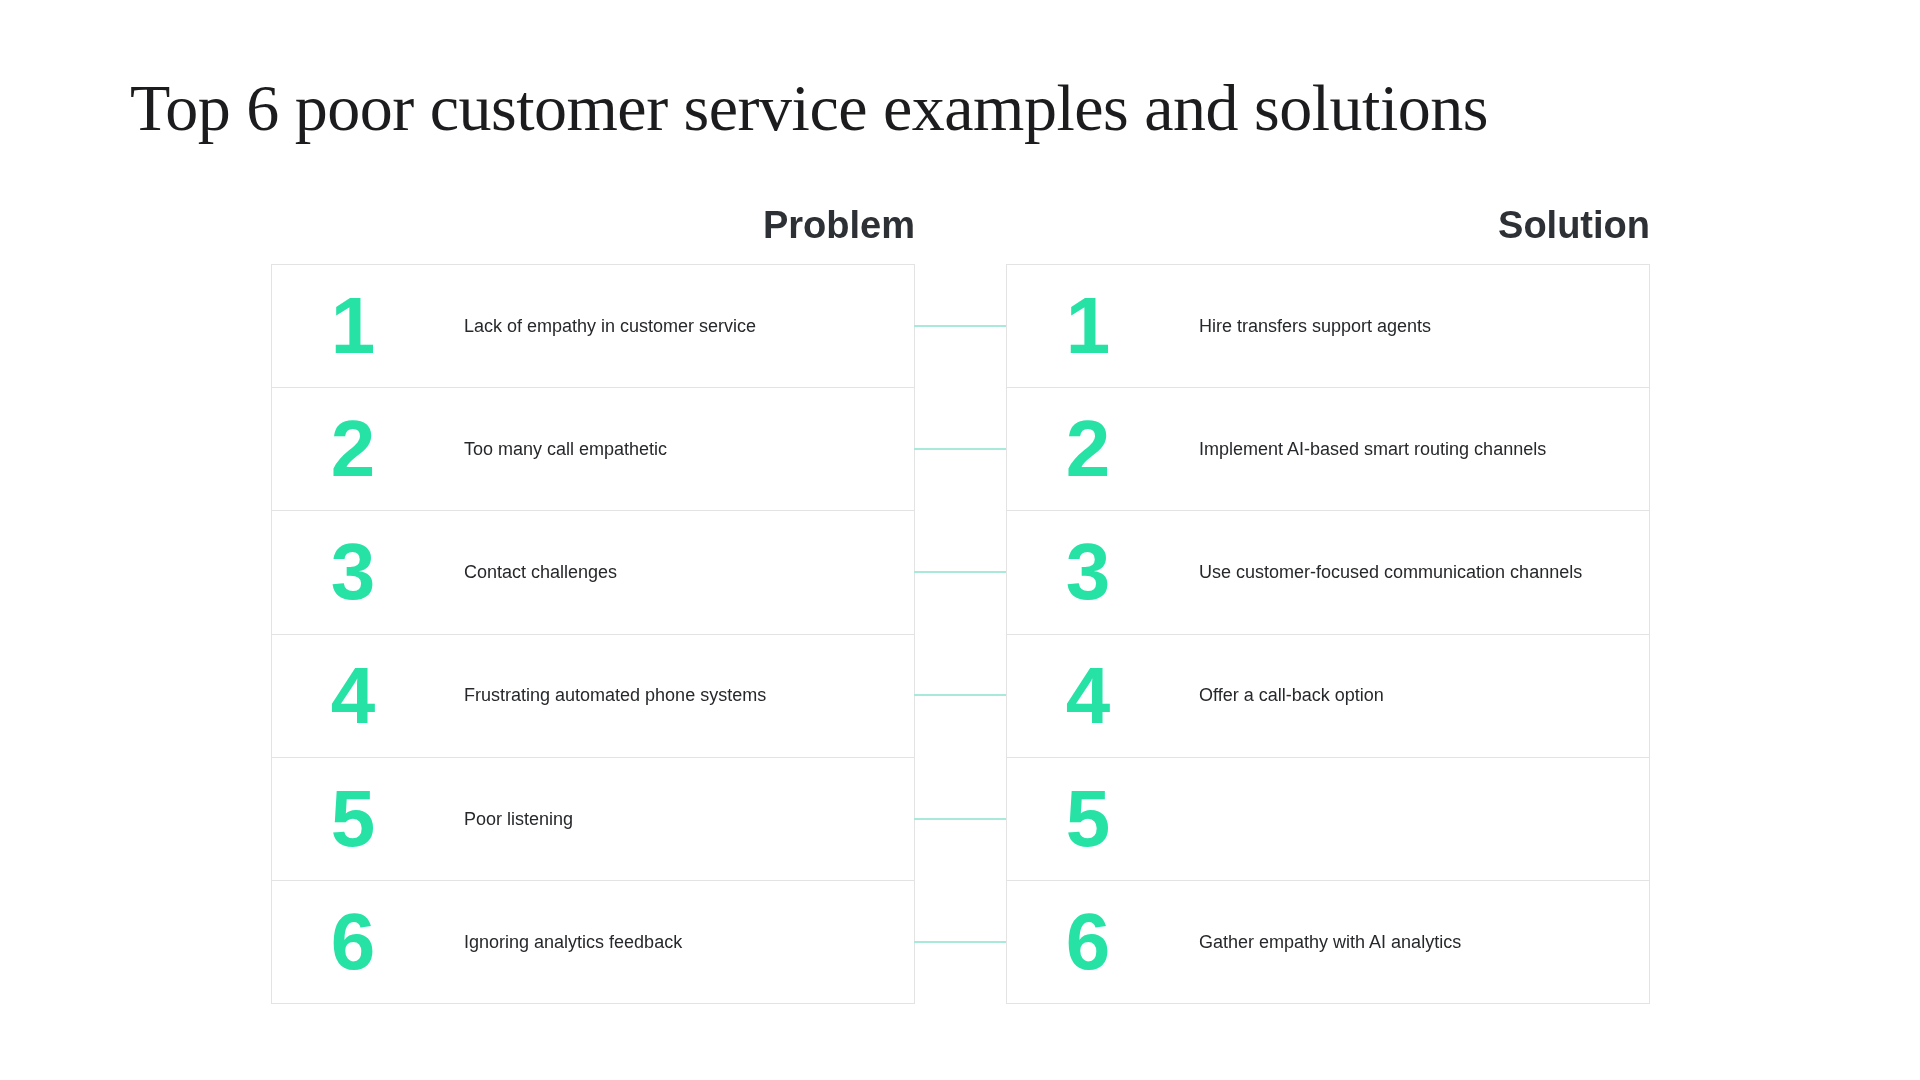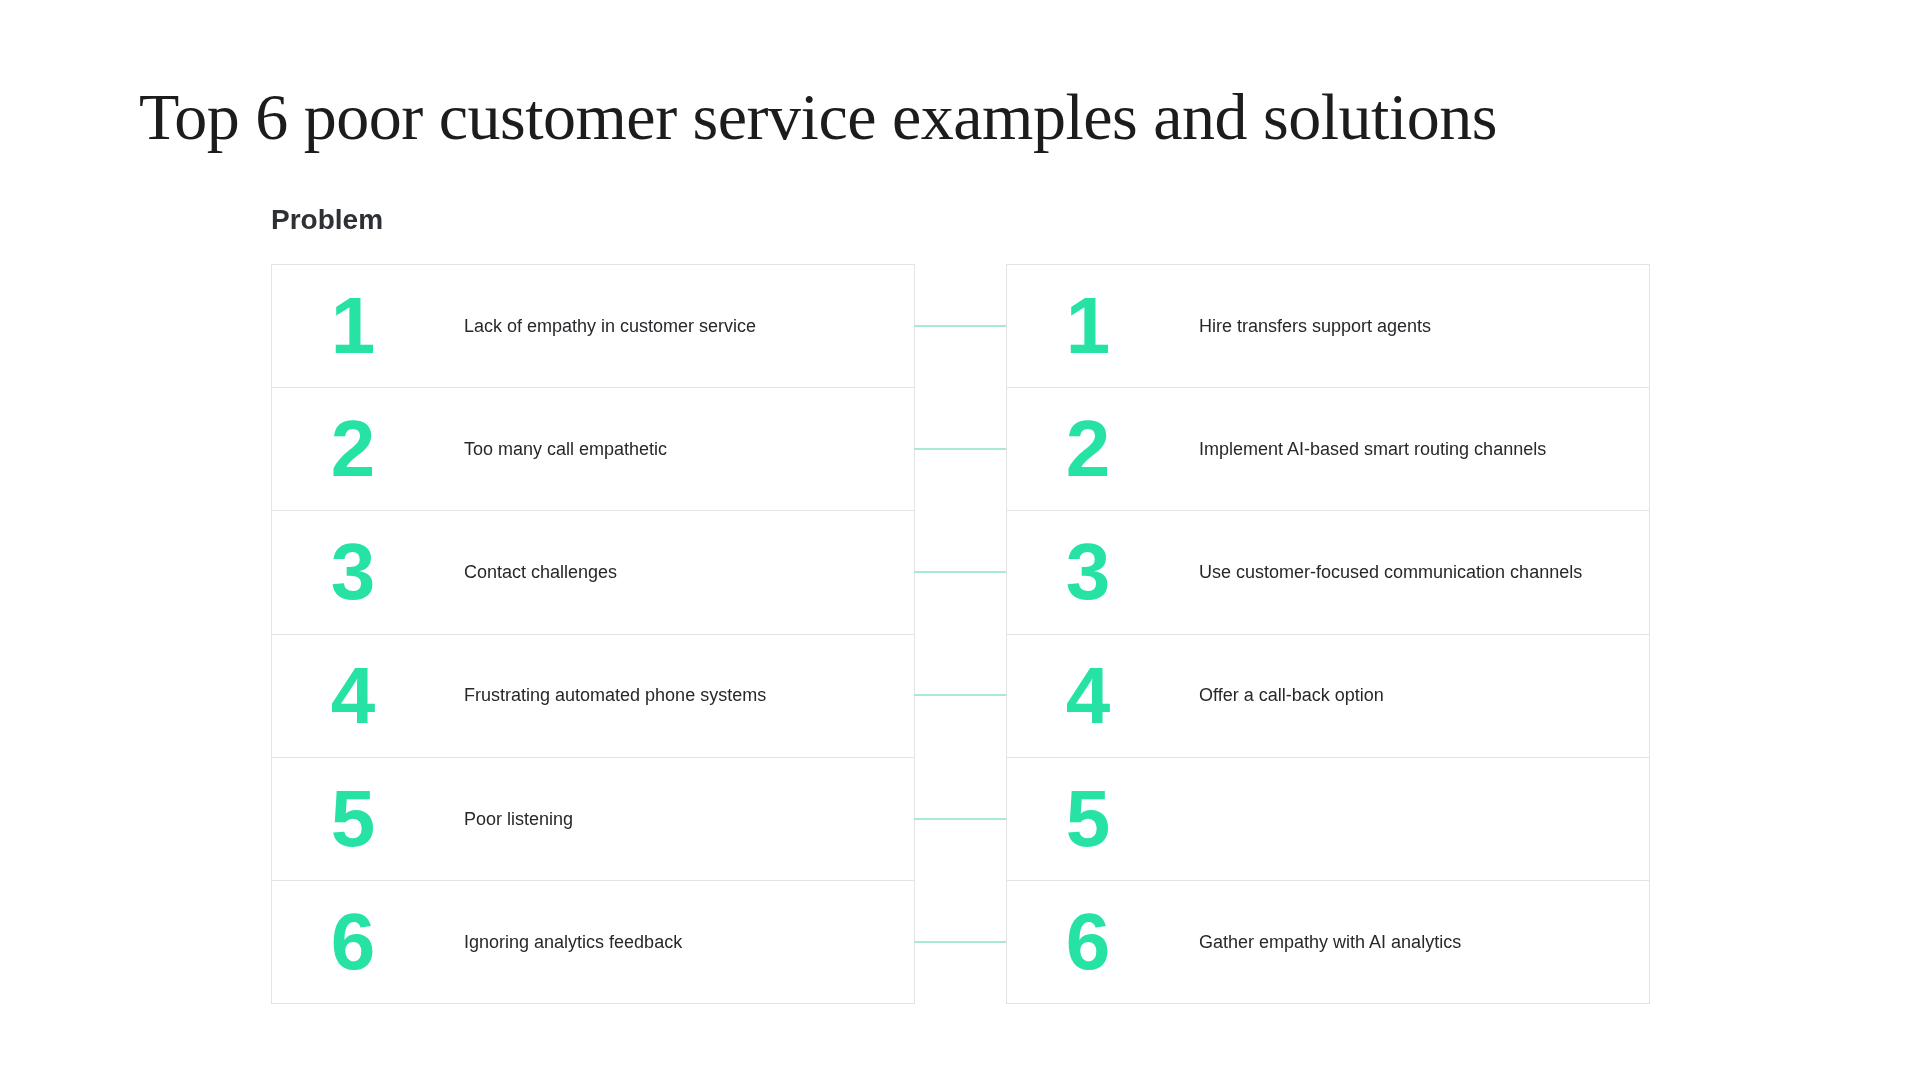--- a/index.html
+++ b/index.html
@@ -12,37 +12,37 @@
     width: 1920px;
     height: 1080px;
     background: var(--background, #ffffff);
     font-family: "Liberation Sans", sans-serif;
     overflow: hidden;
   }
   .title {
     position: absolute;
     left: 122px;
     top: 64px;
-    margin: 17px;
+    margin: 8px;
     font-family: "Liberation Serif", serif;
     font-weight: 400;
     font-size: 66px;
     line-height: 1.1;
     letter-spacing: -0.5px;
     color: var(--title-text, #1c1c1e);
     white-space: nowrap;
   }
   .col-header {
     position: absolute;
     top: 206px;
-    font-size: 28px;
+    font-size: 38px;
     font-weight: 700;
     line-height: 1;
     color: var(--heading-text, #2d3034);
-    text-align: left;
+    text-align: right;
   }
   .col-header.left  { left: 271px;  width: 644px; }
   .col-header.right { left: 1006px; width: 644px; }
 
   .table {
     position: absolute;
     top: 264px;
     width: 644px;
     height: 740px;
     box-sizing: border-box;
@@ -102,20 +102,21 @@
   .connector.c6 { top: 941px; }
 </style>
 </head>
 <body>
 
 <div class="canvas">
 
   <h1 class="title">Top 6 poor customer service examples and solutions</h1>
 
   <div class="col-header left">Problem</div>
+  <div class="col-header right">Solution</div>
 
   <div class="table left">
     <div class="row">
       <div class="num">1</div>
       <div class="txt">
           <span>Lack of empathy in customer service</span>
         </div>
     </div>
     <div class="row">
       <div class="num">2</div>

